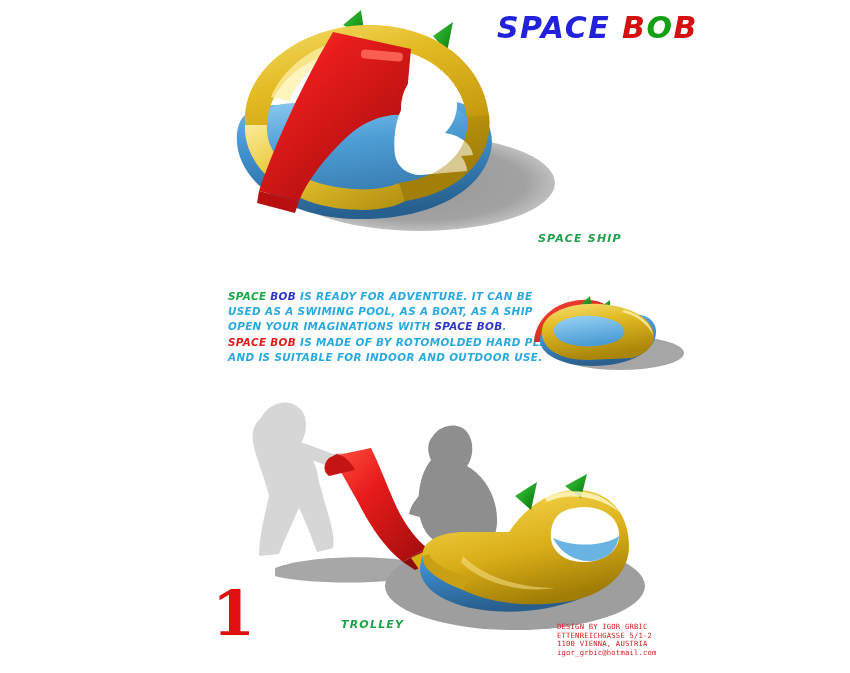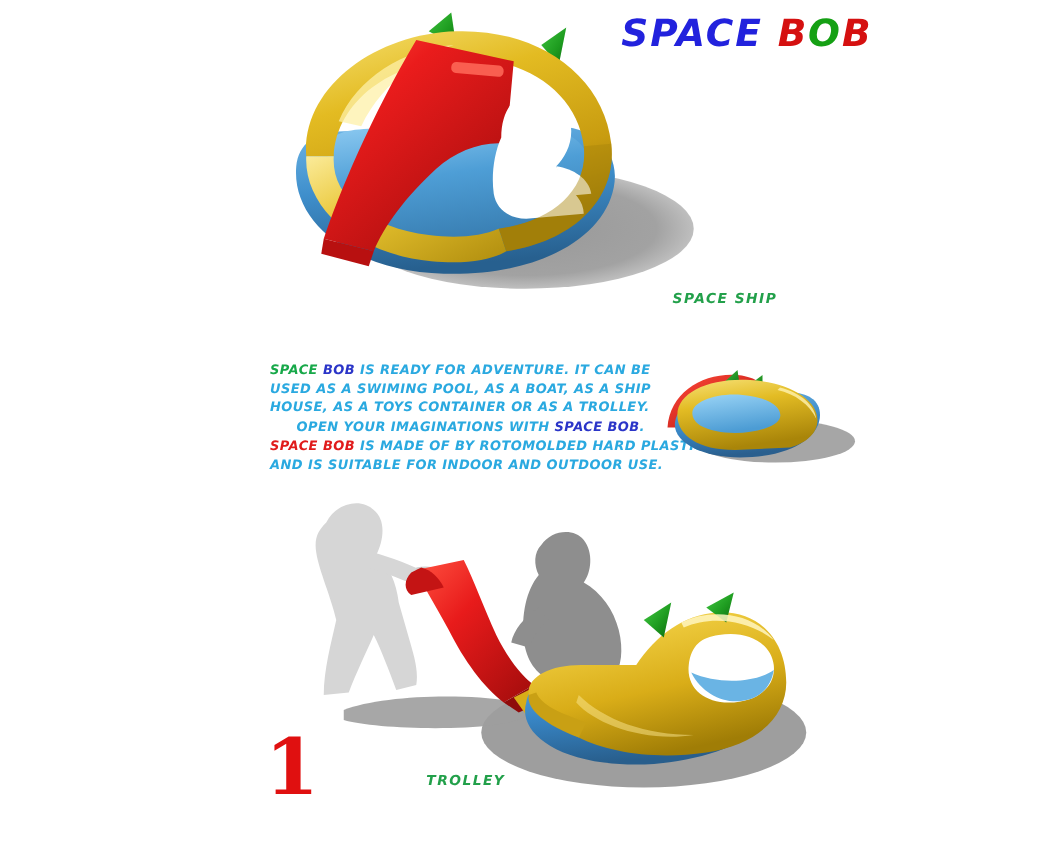--- a/index.html
+++ b/index.html
@@ -33,32 +33,31 @@
     white-space: nowrap;
   }
   #title .w1 { color: #2222dd; }
   #title .b1 { color: #d51010; }
   #title .o1 { color: #15a014; }
   #title .b2 { color: #d51010; }
 
   
   #description {
     position: absolute;
-    left: 216px;
+    left: 228px;
     top: 289px;
     width: 300px;
     font-family: "DejaVu Sans", sans-serif;
     font-style: italic;
     font-weight: bold;
     font-size: 10.4px;
     line-height: 15.2px;
     letter-spacing: 0.35px;
     color: #2aa9e0;
     white-space: nowrap;
-    text-align: right;
   }
   #description .green { color: #17a849; }
   #description .navy  { color: #2b35c8; }
   #description .red   { color: #e01b1b; }
 
   
   .caption {
     position: absolute;
     font-family: "DejaVu Sans", sans-serif;
     font-weight: bold;
@@ -216,23 +215,20 @@
   <div class="caption" id="caption-ship">SPACE SHIP</div>
 
   <div id="description">
     <div>
       <span class="green">SPACE </span><span class="navy">BOB </span><span>IS READY FOR ADVENTURE. IT CAN BE</span>
     </div>
     <div>
       <span>USED AS A SWIMING POOL, AS A BOAT, AS A SHIP</span>
     </div>
     <div>
-      <span>HOUSE, AS A TOYS CONTAINER OR AS A TROLLEY.</span>
-    </div>
-    <div>
       <span>OPEN YOUR IMAGINATIONS WITH </span><span class="navy">SPACE BOB</span><span>.</span>
     </div>
     <div>
       <span class="red">SPACE BOB </span><span>IS MADE OF BY ROTOMOLDED HARD PLASTIC</span>
     </div>
     <div>
       <span>AND IS SUITABLE FOR INDOOR AND OUTDOOR USE.</span>
     </div>
   </div>
 
@@ -380,14 +376,20 @@
 
       <path d="M 320 108 C 344 96, 378 100, 394 122 C 374 106, 344 102, 322 112 Z" fill="#fff6c0" opacity="0.85"></path>
       <path d="M 238 166 C 258 186, 292 198, 330 198 C 292 204, 252 190, 236 172 Z" fill="#fbe892" opacity="0.5"></path>
     </svg>
   </div>
 
   <div class="caption" id="caption-trolley">TROLLEY</div>
 
   <div id="page-number">1</div>
 
+  <div id="credits">
+    <div>DESIGN BY IGOR GRBIC</div>
+    <div>ETTENREICHGASSE 5/1-2</div>
+    <div>1100 VIENNA, AUSTRIA</div>
+    <div>igor_grbic@hotmail.com</div>
+  </div>
 
 </div>
 
 </body></html>

